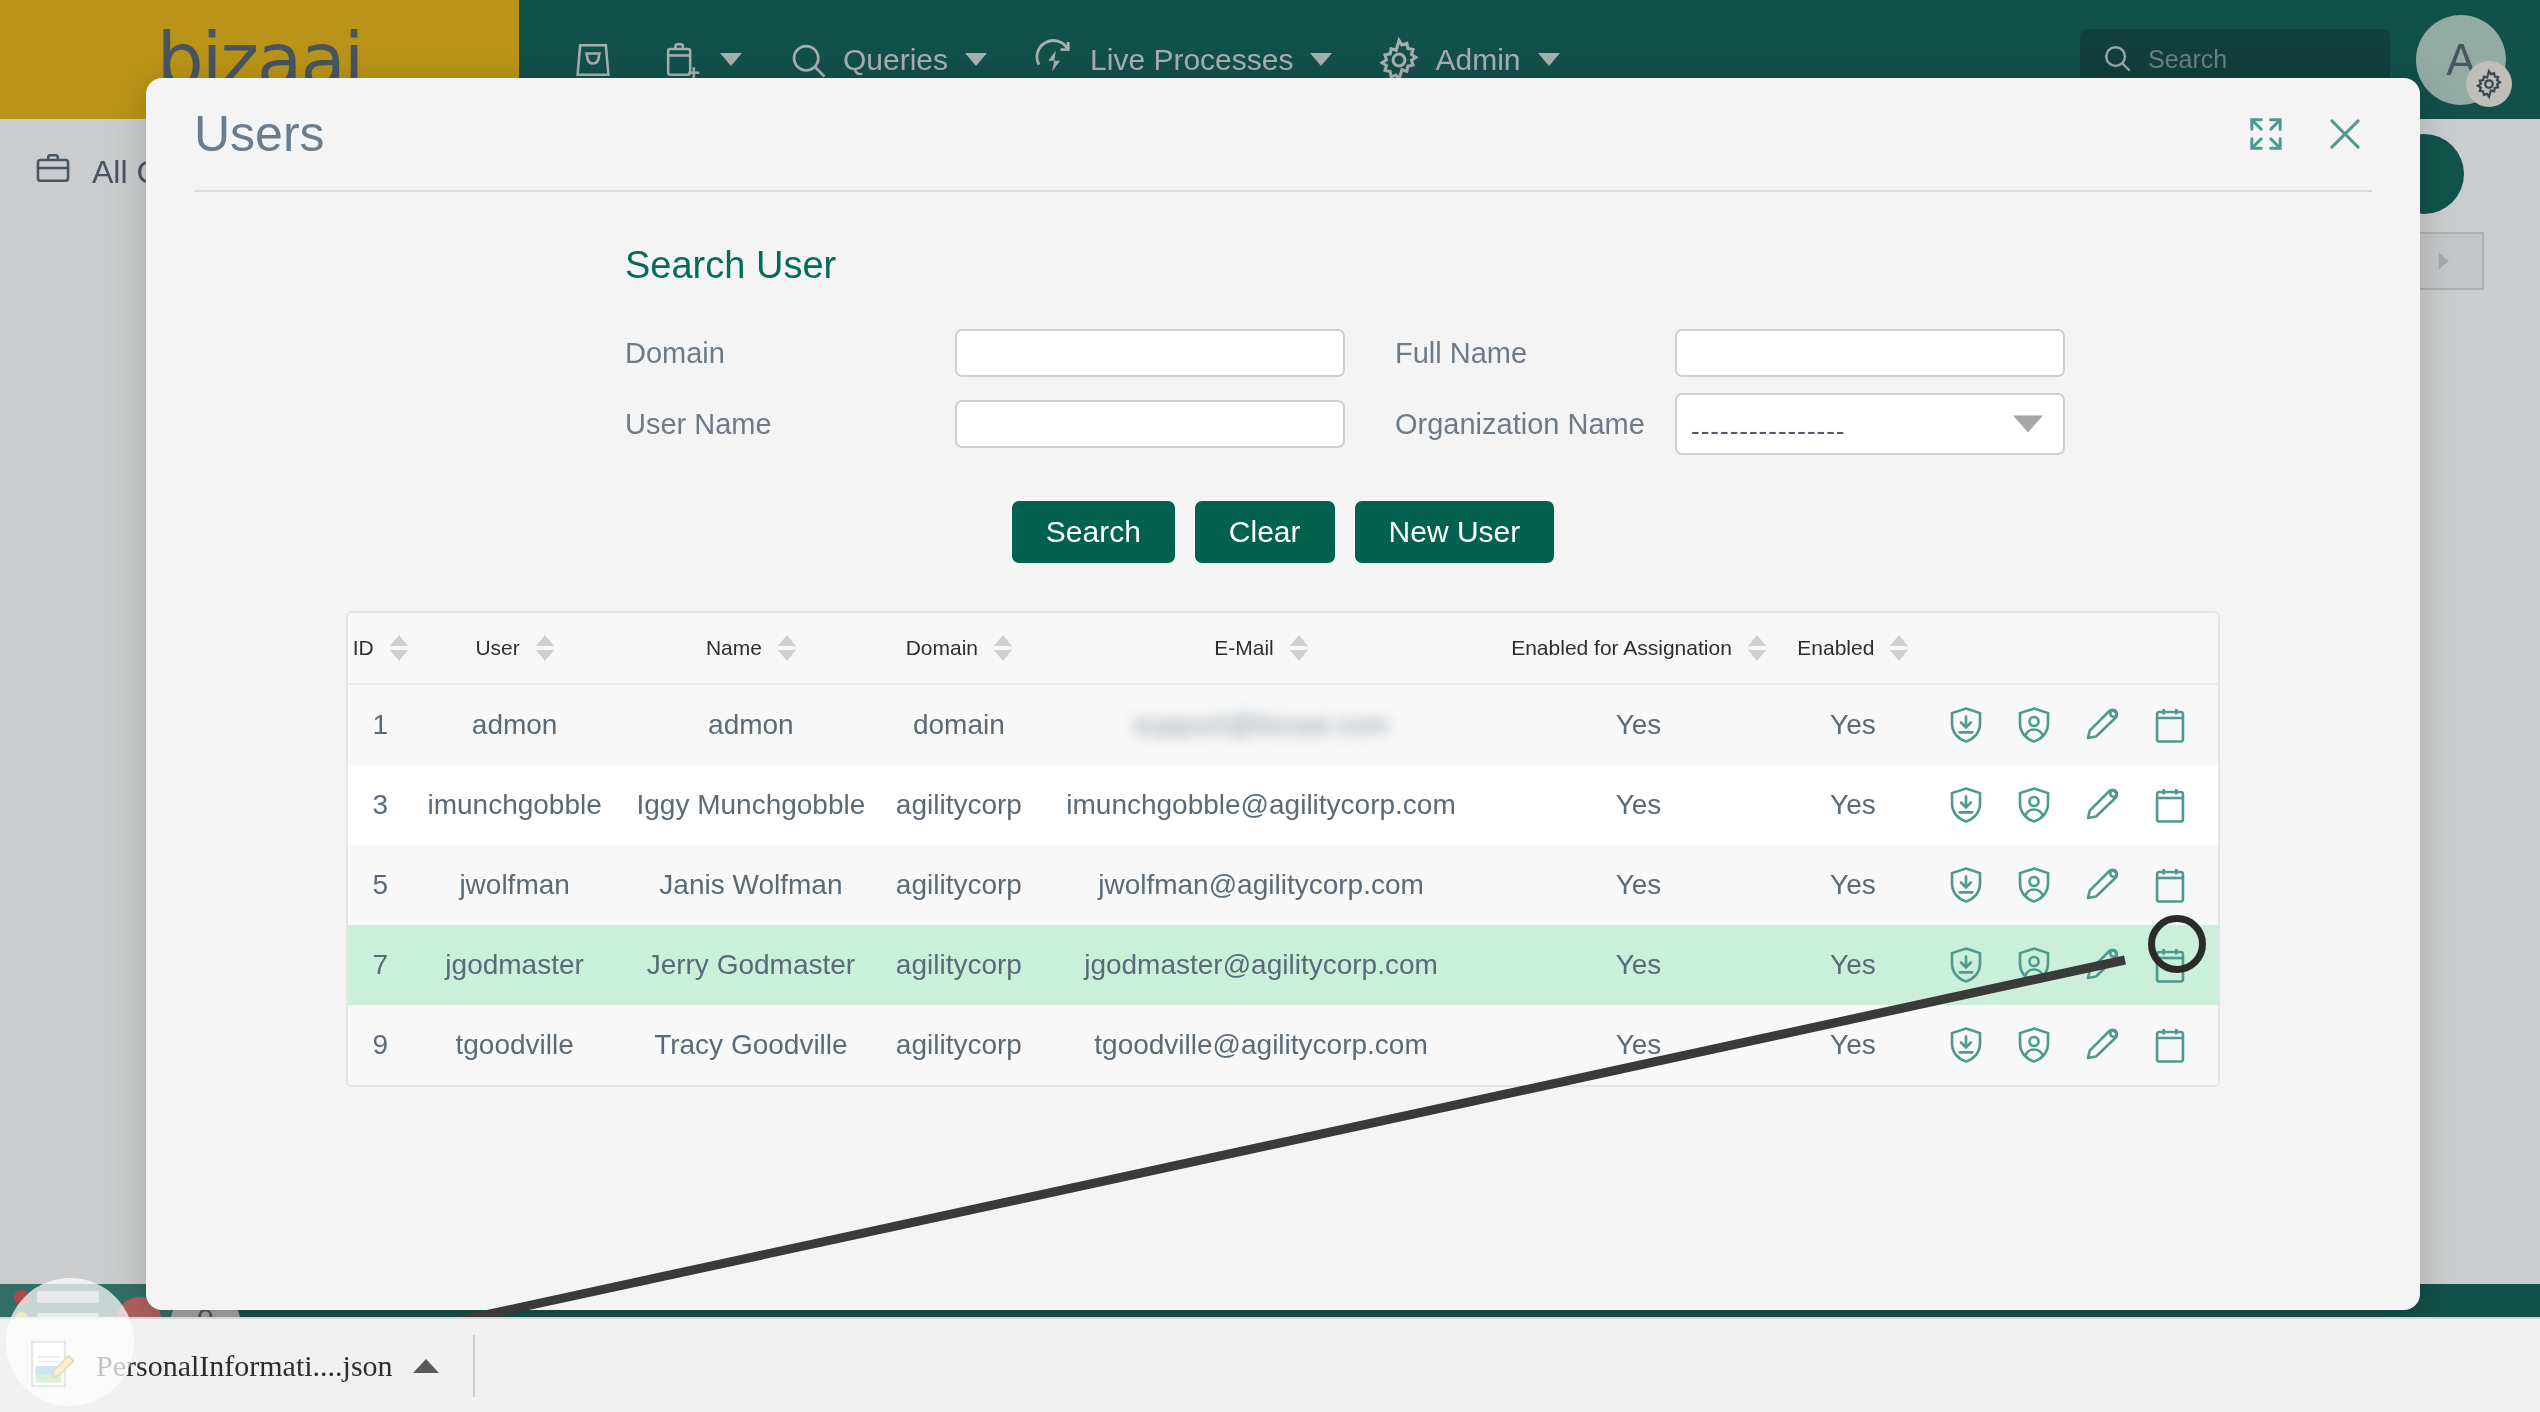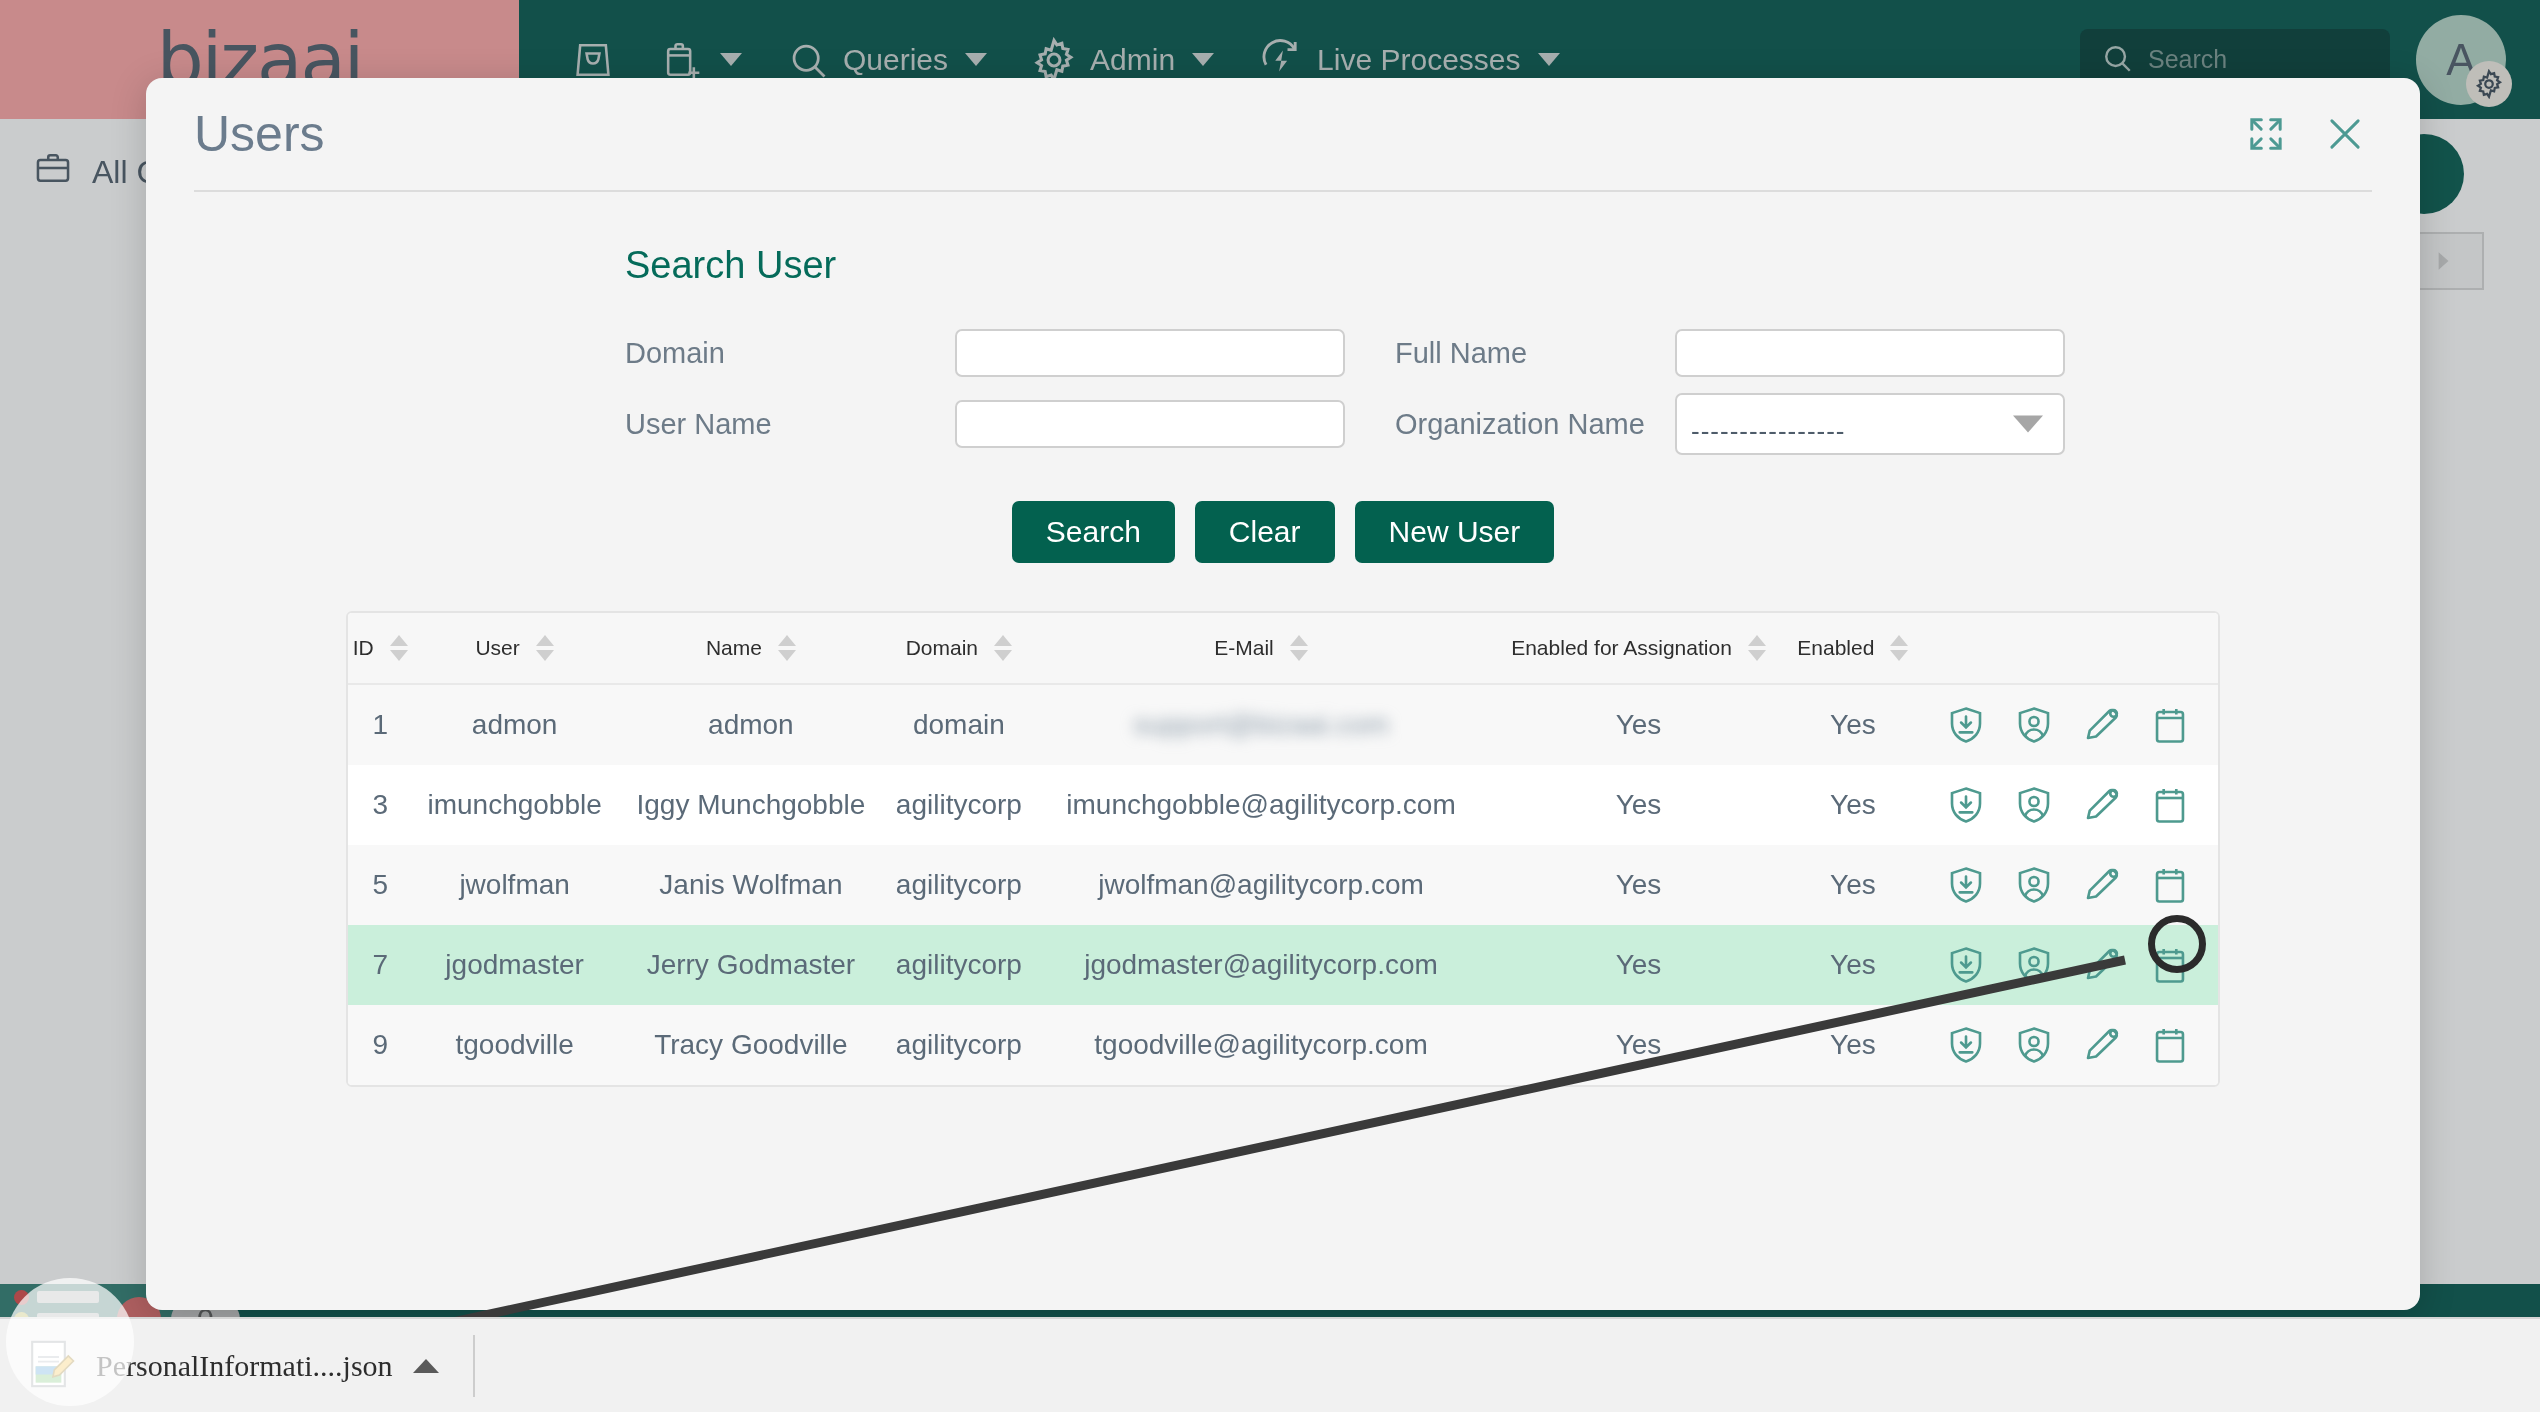--- a/index.html
+++ b/index.html
@@ -36,21 +36,21 @@
     left: 0; top: 0;
     width: 2540px;
     height: 119px;
     background: #03554c;
     display: flex;
     align-items: center;
   }
   #logo-zone {
     width: 519px;
     height: 119px;
-    background: #fca5a5;
+    background: #eab308;
     display: flex;
     align-items: center;
     justify-content: center;
     flex: 0 0 519px;
   }
   #logo-text {
     font-size: 74px;
     color: #4e5c6a;
     letter-spacing: -2px;
     font-family: "DejaVu Sans", sans-serif;
@@ -490,38 +490,38 @@
                 <path d="M15.8 15.8L21 21"></path>
             </svg>
           </span>
           <span>Queries</span>
           <span class="caret"></span>
         </div>
 
 
         <div class="nav-item">
           <span class="glyph">
-            <svg width="46" height="46" viewBox="0 0 24 24" fill="none" stroke="#cfd8d6" stroke-width="1.6">
-              <circle cx="12" cy="12" r="3.1"></circle>
-              <path d="M12 1.8l1.5 2.3 2.6-.8.5 2.7 2.7.5-.8 2.6 2.3 1.5-2.3 1.5.8 2.6-2.7.5-.5 2.7-2.6-.8L12 22.2l-1.5-2.3-2.6.8-.5-2.7-2.7-.5.8-2.6L3.2 13.4l2.3-1.5-.8-2.6 2.7-.5.5-2.7 2.6.8L12 1.8z"></path>
-            </svg>
-          </span>
-          <span>Admin</span>
-          <span class="caret"></span>
-        </div>
-
-        <div class="nav-item">
-          <span class="glyph">
             <svg width="46" height="46" viewBox="0 0 24 24" fill="none" stroke="#cfd8d6" stroke-width="1.5">
               <path d="M19 6.2A8.4 8.4 0 104.2 14.5"></path>
               <path d="M19.4 2.6v4h-4"></path>
               <path d="M13 7l-4 5.4h3.1L11 18l4.2-5.6h-3.1L13 7z" fill="#cfd8d6" stroke="none"></path>
             </svg>
           </span>
           <span>Live Processes</span>
+          <span class="caret"></span>
+        </div>
+
+        <div class="nav-item">
+          <span class="glyph">
+            <svg width="46" height="46" viewBox="0 0 24 24" fill="none" stroke="#cfd8d6" stroke-width="1.6">
+              <circle cx="12" cy="12" r="3.1"></circle>
+              <path d="M12 1.8l1.5 2.3 2.6-.8.5 2.7 2.7.5-.8 2.6 2.3 1.5-2.3 1.5.8 2.6-2.7.5-.5 2.7-2.6-.8L12 22.2l-1.5-2.3-2.6.8-.5-2.7-2.7-.5.8-2.6L3.2 13.4l2.3-1.5-.8-2.6 2.7-.5.5-2.7 2.6.8L12 1.8z"></path>
+            </svg>
+          </span>
+          <span>Admin</span>
           <span class="caret"></span>
         </div>
       </div>
 
       <div id="nav-right">
         <div id="searchbox">
           <span>
             <svg width="34" height="34" viewBox="0 0 24 24" fill="none" stroke="#b9ccc8" stroke-width="1.7">
               <circle cx="11" cy="11" r="6.6"></circle>
                 <path d="M15.8 15.8L21 21"></path>

